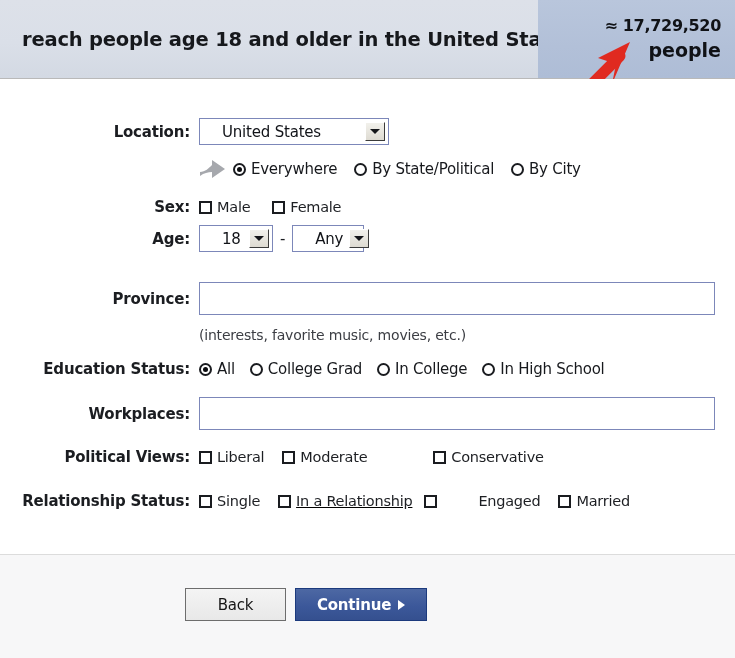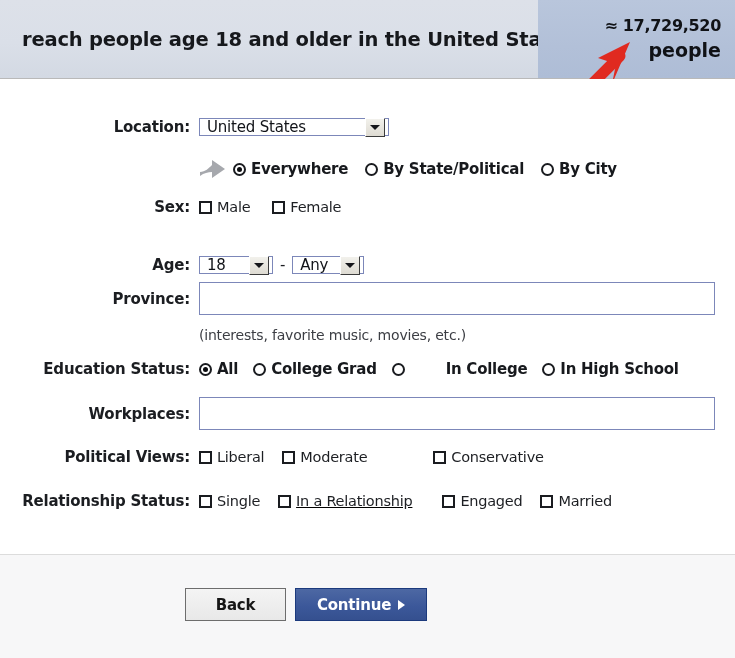--- a/index.html
+++ b/index.html
@@ -99,25 +99,25 @@
     color: #1b1d21;
     text-align: right;
     white-space: nowrap;
     letter-spacing: -0.2px;
   }
 
   
   .win-select {
     border: 1px solid #7c87b9;
     background: #ffffff;
-    height: 18px;
+    height: 27px;
     box-sizing: border-box;
     display: inline-flex;
     align-items: center;
-    padding: 0 3px 0 7px;
+    padding: 0 3px 0 22px;
     position: relative;
   }
   .win-select .sel-value {
     font-size: 15px;
     color: #111318;
     flex: 1;
     white-space: nowrap;
     letter-spacing: -0.2px;
   }
   .win-arrow-btn {
@@ -157,21 +157,21 @@
   }
 
   
   .opt {
     display: inline-flex;
     align-items: center;
     white-space: nowrap;
   }
   .opt-text {
     font-size: 15px;
-    font-weight: bold;
+    font-weight: normal;
     color: #17191d;
     margin-left: 5px;
     letter-spacing: -0.25px;
   }
   .opt-text.thin {
     font-weight: normal;
     font-size: 14.5px;
     color: #1d1f23;
   }
   .radio {
@@ -223,21 +223,21 @@
     position: absolute;
     left: 185px;
     top: 33px;
     width: 101px;
     height: 33px;
     background: linear-gradient(to bottom, #f4f4f4 0%, #e8e8e8 100%);
     border: 1px solid #6d6d6d;
     box-sizing: border-box;
     font-family: "DejaVu Sans", "Liberation Sans", sans-serif;
     font-size: 15px;
-    font-weight: bold;
+    font-weight: normal;
     color: #161616;
     cursor: pointer;
     letter-spacing: -0.2px;
   }
   .btn-continue {
     position: absolute;
     left: 295px;
     top: 33px;
     width: 132px;
     height: 33px;
@@ -315,21 +315,21 @@
     <span class="opt" style="margin-left:9px;">
       <span class="checkbox"></span>
       <span class="opt-text thin">Male</span>
     </span>
     <span class="opt" style="margin-left:22px;">
       <span class="checkbox"></span>
       <span class="opt-text thin">Female</span>
     </span>
   </div>
 
-  <div class="row" style="left:0; top:177px;justify-content:center;">
+  <div class="row" style="left:0; top:146px;justify-content:center;">
     <div class="field-label" style="width:190px;">Age:</div>
     <div class="win-select" style="margin-left:9px; width:74px;">
       <span class="sel-value">18</span>
       <span class="win-arrow-btn">
           <span class="tri"></span>
         </span>
     </div>
     <span class="field-label" style="width:auto; margin:0 7px; font-weight:normal;">-</span>
     <div class="win-select" style="width:72px;">
       <span class="sel-value">Any</span>
@@ -350,21 +350,21 @@
   <div class="row" style="left:0; top:281px;">
     <div class="field-label" style="width:190px;">Education Status:</div>
     <span class="opt" style="margin-left:9px;">
       <span class="radio checked"></span>
       <span class="opt-text">All</span>
     </span>
     <span class="opt" style="margin-left:15px;">
       <span class="radio"></span>
       <span class="opt-text">College Grad</span>
     </span>
-    <span class="opt" style="margin-left:15px;gap:36px;">
+    <span class="opt" style="margin-left:15px;">
       <span class="radio"></span>
       <span class="opt-text">In College</span>
     </span>
     <span class="opt" style="margin-left:15px;">
       <span class="radio"></span>
       <span class="opt-text">In High School</span>
     </span>
   </div>
 
   <div class="row" style="left:0; top:318px;">
@@ -391,21 +391,21 @@
   <div class="row" style="left:0; top:413px;">
     <div class="field-label" style="width:190px;">Relationship Status:</div>
     <span class="opt" style="margin-left:9px;">
       <span class="checkbox"></span>
       <span class="opt-text thin">Single</span>
     </span>
     <span class="opt" style="margin-left:18px;text-decoration:underline;">
       <span class="checkbox"></span>
       <span class="opt-text thin">In a Relationship</span>
     </span>
-    <span class="opt" style="margin-left:30px;">
+    <span class="opt" style="margin-left:12px;gap:36px;">
       <span class="checkbox"></span>
       <span class="opt-text thin">Engaged</span>
     </span>
     <span class="opt" style="margin-left:18px;">
       <span class="checkbox"></span>
       <span class="opt-text thin">Married</span>
     </span>
   </div>
 
 </div>

